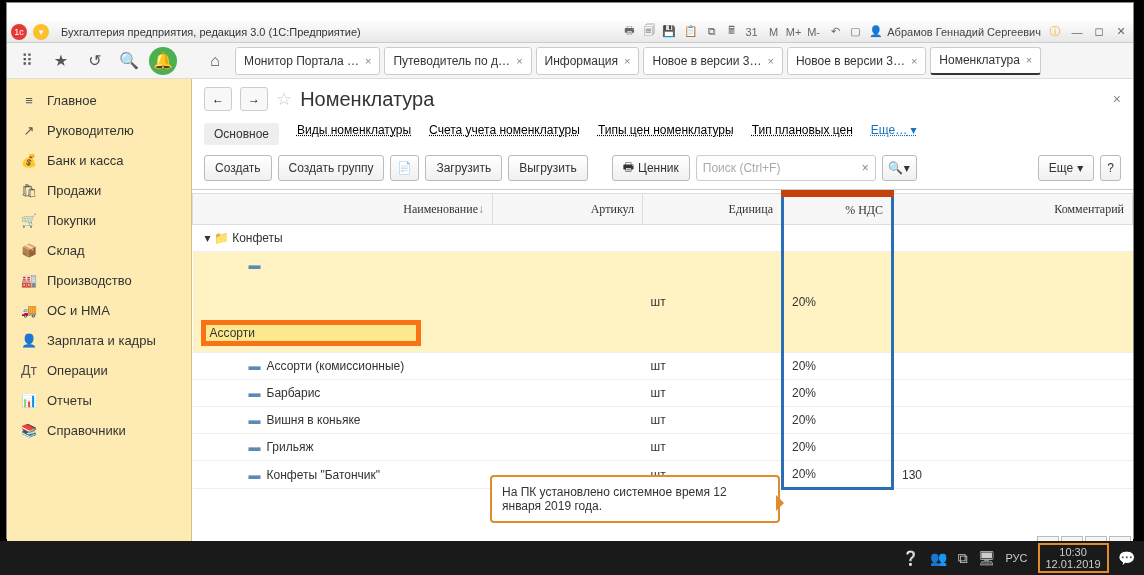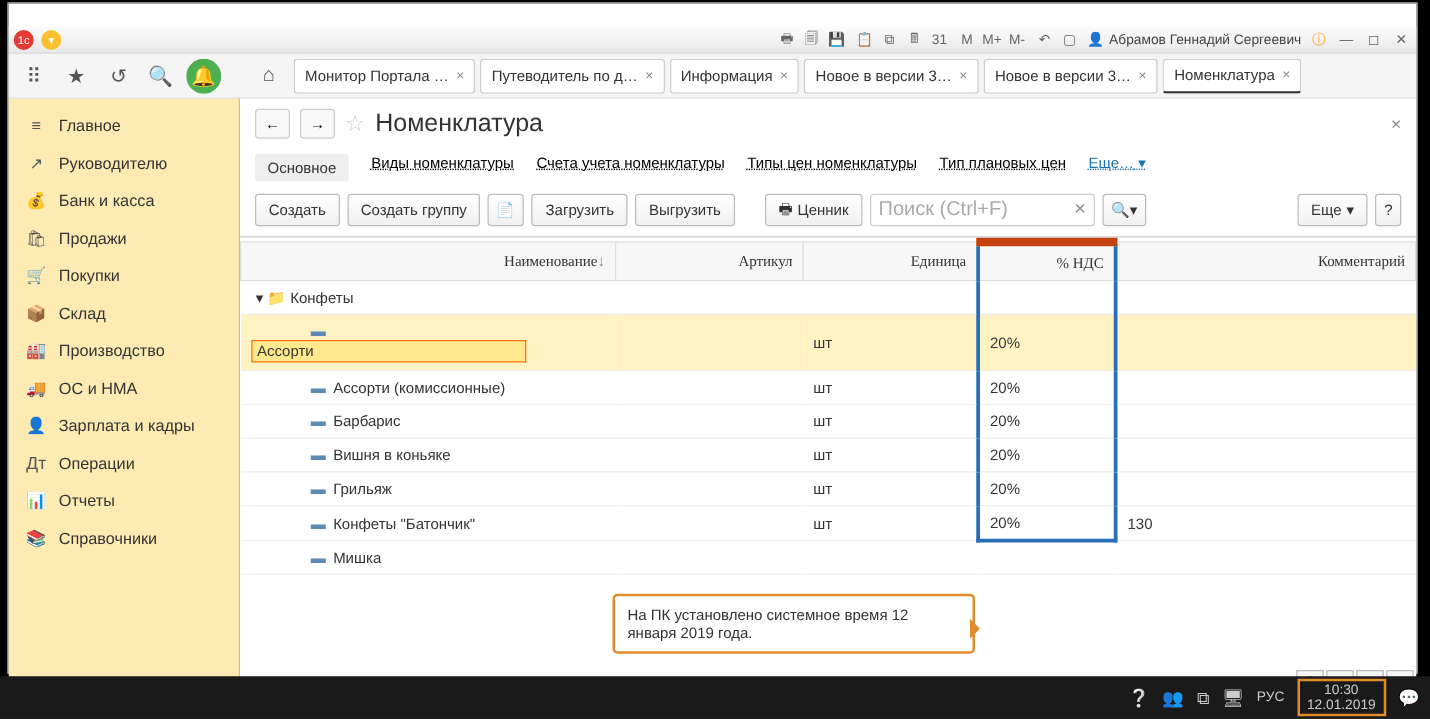--- a/index.html
+++ b/index.html
@@ -35,38 +35,38 @@
   .page-close { margin-left: auto; color: #888; font-size: 14px; }
 
   .subnav { padding: 4px 12px 10px; display: flex; gap: 18px; }
   .subnav .cur { background: #eee; padding: 4px 10px; border-radius: 3px; color: #333; }
   .subnav a { color: #000000; text-decoration: underline dotted; font-size: 12px; }
   .subnav .more { color: #1a73b7; }
 
   .actions { padding: 0 12px 8px; display: flex; align-items: flex-end; gap: 6px; }
   .btn { height: 26px; padding: 0 10px; border: 1px solid #bbb; background: linear-gradient(#fff,#f0f0f0); border-radius: 3px; display: flex; align-items: center; gap: 4px; font-size: 12px; color: #333; }
   .btn.icon { padding: 0 6px; }
-  .search { flex: 0 0 180px; height: 26px; border: 1px solid #ccc; border-radius: 3px; display: flex; align-items: center; padding: 0 6px; color: #aaa; font-size: 16px; }
+  .search { flex: 0 0 180px; height: 26px; border: 1px solid #ccc; border-radius: 3px; display: flex; align-items: center; padding: 0 6px; color: #aaa; font-size: 12px; }
   .search span:last-child { margin-left: auto; color: #888; }
 
   .grid { flex: 1; border-top: 1px solid #ccc; overflow: hidden; position: relative; }
   table { width: 100%; border-collapse: collapse; }
   th { background: #f7f7f7; border: 1px solid #ddd; padding: 6px 8px; text-align: right; font-weight: normal; color: #333; font-size: 12px; font-family: Liberation Serif, serif; }
   td { border-bottom: 1px solid #eee; padding: 6px 8px; font-size: 12px; color: #333; }
   .col-name { width: 300px; }
   .col-art { width: 150px; }
   .col-unit { width: 140px; }
   .col-vat { width: 110px; }
   .vat-col { border-left: 3px solid #2a6fb5; border-right: 3px solid #2a6fb5; }
   th.vat-col { border-top: 7px solid #c2410c; }
   .vat-bottom td.vat-col { border-bottom: 3px solid #2a6fb5; }
   .group-row td { background: #fff; }
   .folder { color: #d9a43a; }
   .sel-row td { background: #fff3c4; }
-  .sel-row td:first-child span.itemname { border: 1px solid #f97316; background:#ffe98f; padding: 1px 4px; display: inline-block; min-width: 220px; }
+  .sel-row td:first-child span.itemname { border: 5px solid #f97316; background:#ffe98f; padding: 1px 4px; display: inline-block; min-width: 220px; margin-top: 48px; }
   .indent { display: inline-block; width: 48px; }
   .dash { color: #5b8ab5; margin-right: 6px; }
   .sort { float: right; color: #888; }
 
   .paging { position: absolute; bottom: 0; right: 0; display: flex; gap: 2px; padding: 2px; background:#fff; }
   .pg { width: 22px; height: 18px; border: 1px solid #bbb; background: #f5f5f5; display: flex; align-items: center; justify-content: center; font-size: 10px; color: #555; }
 
   .callout { position: absolute; left: 490px; top: 475px; width: 290px; background: #fff; border: 2px solid #e08b2c; border-radius: 4px; padding: 8px 10px; font-size: 12px; color: #333; z-index: 5; }
   .callout:after { content: ""; position: absolute; right: -14px; bottom: 10px; border: 8px solid transparent; border-left-color: #e08b2c; }
 
@@ -76,20 +76,21 @@
   .tray-ic { font-size: 14px; }
 </style>
 </head>
 <body>
 
 <div class="window">
   <div class="titlebar">
     <div class="tb-left">
       <span class="tb-icon" style="background:#e53935">1c</span>
       <span class="tb-icon" style="background:#fbc02d">▾</span>
+      <span class="tb-title">Бухгалтерия предприятия, редакция 3.0  (1С:Предприятие)</span>
     </div>
     <div class="tb-right">
       <div class="tb-group">
         <span class="tb-btn">🖶</span>
         <span class="tb-btn">🗐</span>
         <span class="tb-btn">💾</span>
       </div>
       <div class="tb-group">
         <span class="tb-btn">📋</span>
         <span class="tb-btn">⧉</span>
@@ -292,27 +293,20 @@
                 <td class="vat-col">20%</td>
                 <td></td>
               </tr>
             <tr class="vat-bottom">
                 <td><span class="indent"></span><span class="dash">▬</span><span>Конфеты "Батончик"</span></td>
                 <td></td>
                 <td>шт</td>
                 <td class="vat-col">20%</td>
                 <td>130</td>
               </tr>
-            <tr>
-                <td><span class="indent"></span><span class="dash">▬</span><span>Мишка</span></td>
-                <td></td>
-                <td></td>
-                <td></td>
-                <td></td>
-              </tr>
           </tbody>
         </table>
         <div class="paging">
           <div class="pg">⤒</div>
           <div class="pg">▲</div>
           <div class="pg">▼</div>
           <div class="pg">⤓</div>
         </div>
       </div>
     </div>

